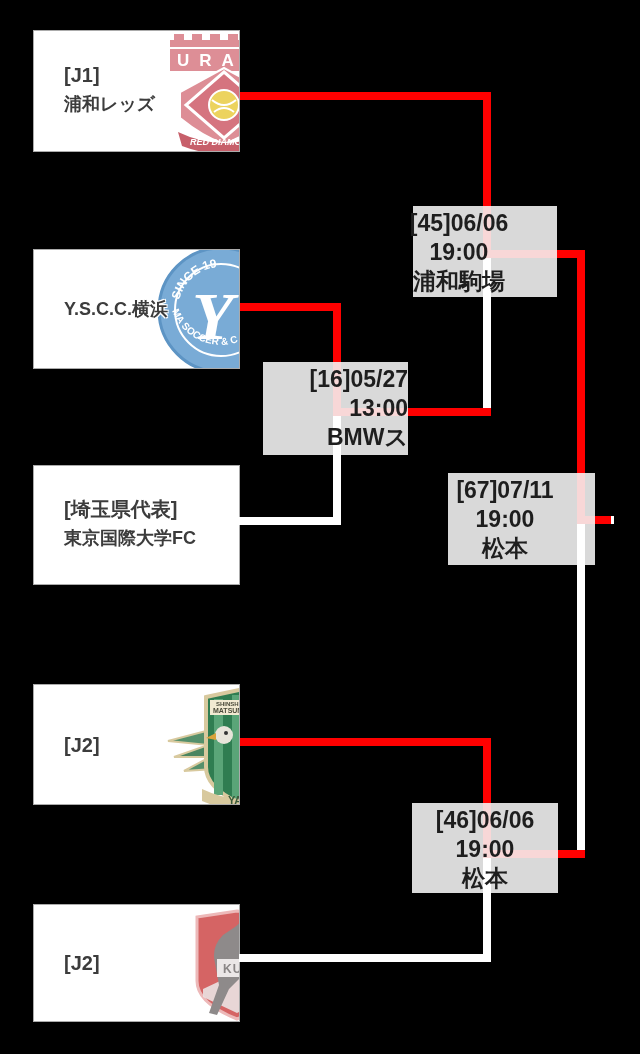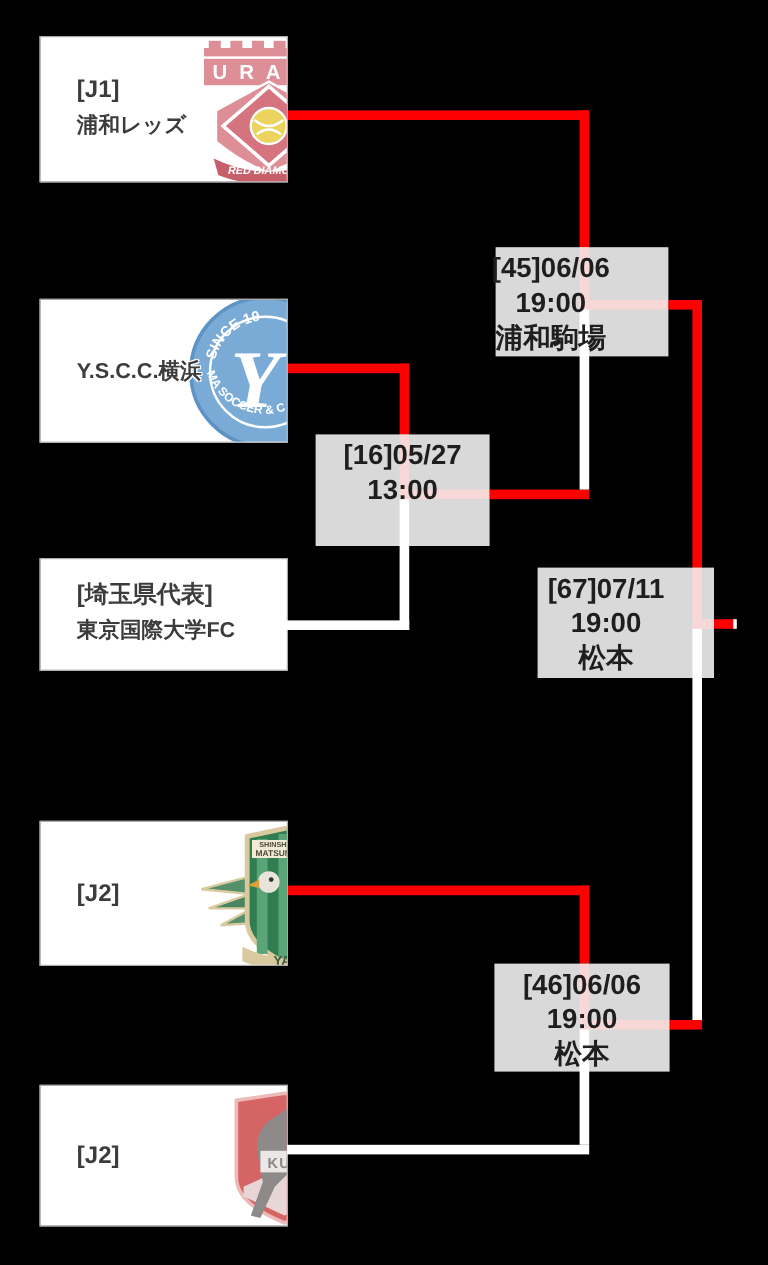--- a/index.html
+++ b/index.html
@@ -70,21 +70,21 @@
         <textPath href="#arcB" startOffset="8">MA SOCCER &amp; C</textPath>
       </text>
       <text x="36" y="94" font-size="68" font-weight="bold" font-style="italic" font-family="'Liberation Serif',serif" fill="#ffffff">Y</text>
       <text x="88" y="86" font-size="30" font-weight="bold" font-style="italic" fill="#ffffff">SC</text>
     </svg>
     <div class="team-text">
       <div class="name">Y.S.C.C.横浜</div>
     </div>
   </div>
 
-  <div class="team-box" style="top:465px;height:94px;">
+  <div class="team-box" style="top:465px;height:120px;">
     <div class="team-text">
       <div class="cat">[埼玉県代表]</div>
       <div class="name">東京国際大学FC</div>
     </div>
   </div>
 
   <div class="team-box" style="top:684px;height:121px;">
     <svg class="logo" style="left:132px;top:-2px;" width="125" height="128" viewBox="0 0 125 128">
       <polygon points="2,58 40,48 42,62" fill="#55906b" stroke="#d8c99e" stroke-width="2"></polygon>
       <polygon points="8,74 42,62 44,74" fill="#4a8560" stroke="#d8c99e" stroke-width="2"></polygon>
@@ -164,23 +164,24 @@
   <div class="line white" style="left:577px;top:524px;width:8px;height:326px;"></div>
 
   <div class="line white" style="left:483px;top:858px;width:8px;height:96px;"></div>
   <div class="line white" style="left:233px;top:954px;width:258px;height:8px;"></div>
 
   <div class="mtext" style="left:393px;top:206px;width:132px;height:91px;">
     <div>[45]06/06</div>
     <div>19:00</div>
     <div>浦和駒場</div>
   </div>
-  <div class="mtext" style="left:263px;top:362px;width:145px;height:93px;">
+  <div class="mtext" style="left:263px;top:362px;width:145px;height:93px;text-align:right;">
     <div>[16]05/27</div>
     <div>13:00</div>
+    <div>BMWス</div>
   </div>
   <div class="mtext" style="left:428px;top:473px;width:154px;height:92px;">
     <div>[67]07/11</div>
     <div>19:00</div>
     <div>松本</div>
   </div>
   <div class="mtext" style="left:412px;top:803px;width:146px;height:66px;">
     <div>[46]06/06</div>
     <div>19:00</div>
     <div>松本</div>

